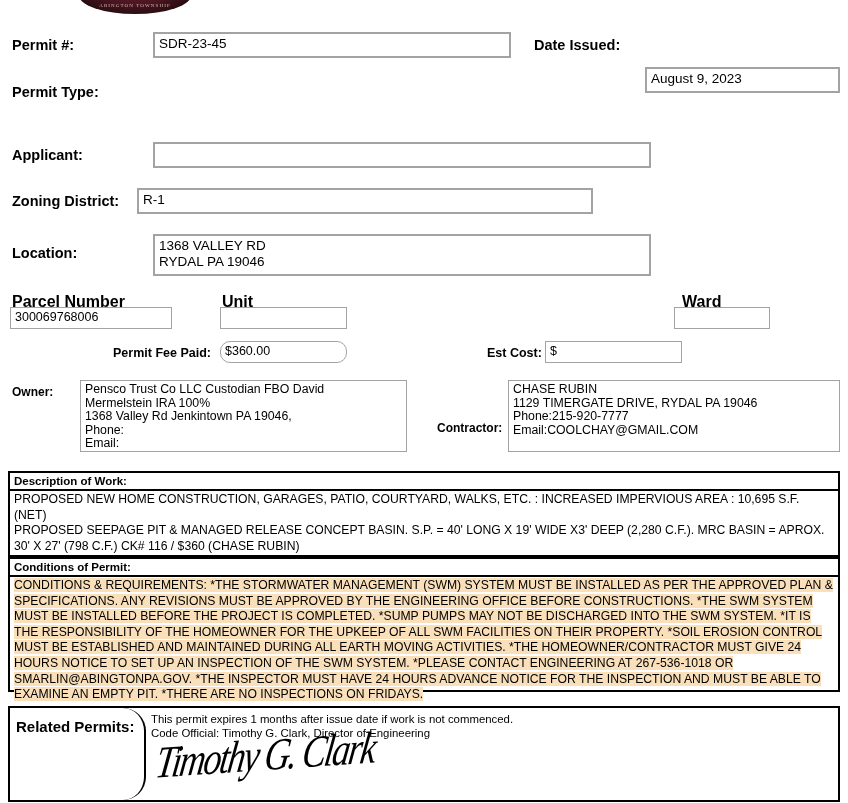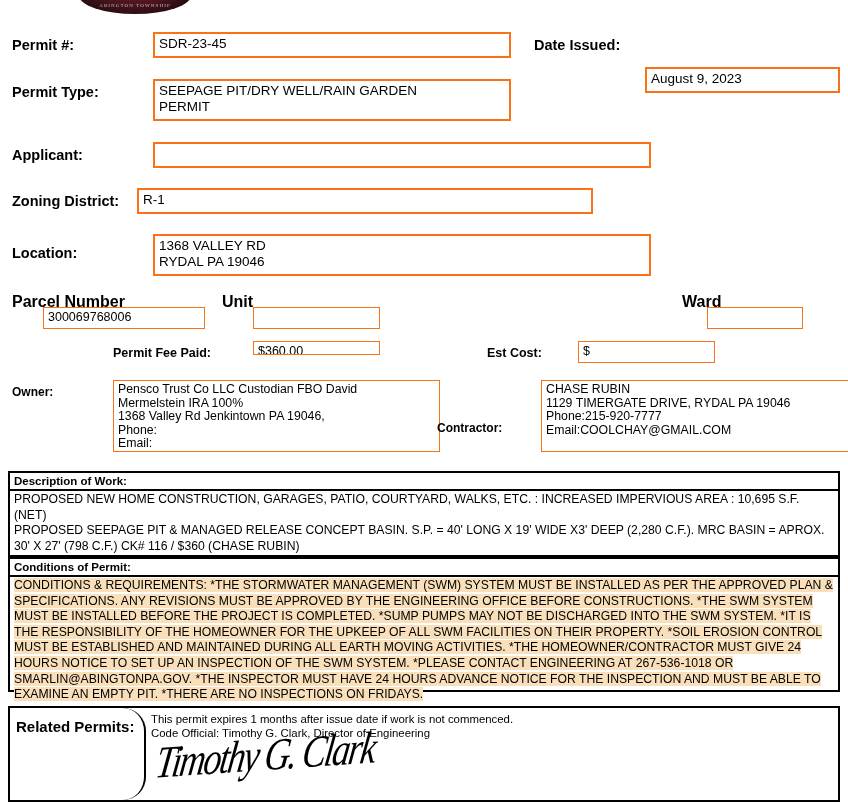--- a/index.html
+++ b/index.html
@@ -59,30 +59,30 @@
     position: absolute;
     font-weight: bold;
     font-size: 16px;
     white-space: nowrap;
     line-height: 1;
   }
 
   
   .box {
     position: absolute;
-    border: 2px solid #f97316;
+    border: 2px solid #a3a3a3;
     background: #fff;
     box-sizing: border-box;
     font-size: 13.5px;
     line-height: 15.5px;
     padding: 2px 16px 0 4px;
     white-space: pre-line;
     overflow: hidden;
   }
-  .box.thin { border-width: 1.6px; margin-left: 33px; }
+  .box.thin { border-width: 1.6px; }
 
   
   .section {
     position: absolute;
     left: 8px;
     width: 832px;
     border: 2px solid #000;
     box-sizing: border-box;
     background: #fff;
   }
@@ -161,22 +161,20 @@
     <div class="seal-text">ABINGTON TOWNSHIP</div>
   </div>
 
   <div class="lbl" style="left:12px; top:38px;">Permit #:</div>
   <div class="box" style="left:153px; top:32px; width:358px; height:26px;">SDR-23-45</div>
 
   <div class="lbl" style="left:534px; top:38px;">Date Issued:</div>
   <div class="box" style="left:645px; top:32px; width:195px; height:26px;margin-top:35px;">August 9, 2023</div>
 
   <div class="lbl" style="left:12px; top:85px;">Permit Type:</div>
-  <div class="box" style="left:153px; top:79px; width:358px; height:42px;">SEEPAGE PIT/DRY WELL/RAIN GARDEN
-PERMIT</div>
 
   <div class="lbl" style="left:12px; top:148px;">Applicant:</div>
   <div class="box" style="left:153px; top:142px; width:498px; height:26px;"></div>
 
   <div class="lbl" style="left:12px; top:194px;">Zoning District:</div>
   <div class="box" style="left:137px; top:188px; width:456px; height:26px;">R-1</div>
 
   <div class="lbl" style="left:12px; top:246px;">Location:</div>
   <div class="box" style="left:153px; top:234px; width:498px; height:42px;">1368 VALLEY RD
 RYDAL PA 19046</div>
@@ -184,21 +182,21 @@
   <div class="lbl-sm" style="left:12px; top:294px;">Parcel Number</div>
   <div class="box thin" style="left:10px; top:307px; width:162px; height:22px; font-size:12.5px;">300069768006</div>
 
   <div class="lbl-sm" style="left:222px; top:294px;">Unit</div>
   <div class="box thin" style="left:220px; top:307px; width:127px; height:22px;"></div>
 
   <div class="lbl-sm" style="left:682px; top:294px;">Ward</div>
   <div class="box thin" style="left:674px; top:307px; width:96px; height:22px;"></div>
 
   <div class="lbl-sm" style="left:113px; top:347px; font-size:12.5px;">Permit Fee Paid:</div>
-  <div class="box thin" style="left:220px; top:341px; width:127px; height:14px; font-size:12.5px;">$360.00</div>
+  <div class="box thin" style="left:220px; top:341px; width:127px; height:22px; font-size:12.5px;border-radius:10px;">$360.00</div>
 
   <div class="lbl-sm" style="left:487px; top:347px; font-size:12.5px;">Est Cost:</div>
   <div class="box thin" style="left:545px; top:341px; width:137px; height:22px; font-size:12.5px;">$</div>
 
   <div class="lbl-sm" style="left:12px; top:386px; font-size:12px;">Owner:</div>
   <div class="box thin" style="left:80px; top:380px; width:327px; height:72px; font-size:12.3px; line-height:13.6px;">Pensco Trust Co LLC Custodian FBO David
 Mermelstein IRA 100%
 1368 Valley Rd Jenkintown PA 19046,
 Phone:
 Email:</div>

